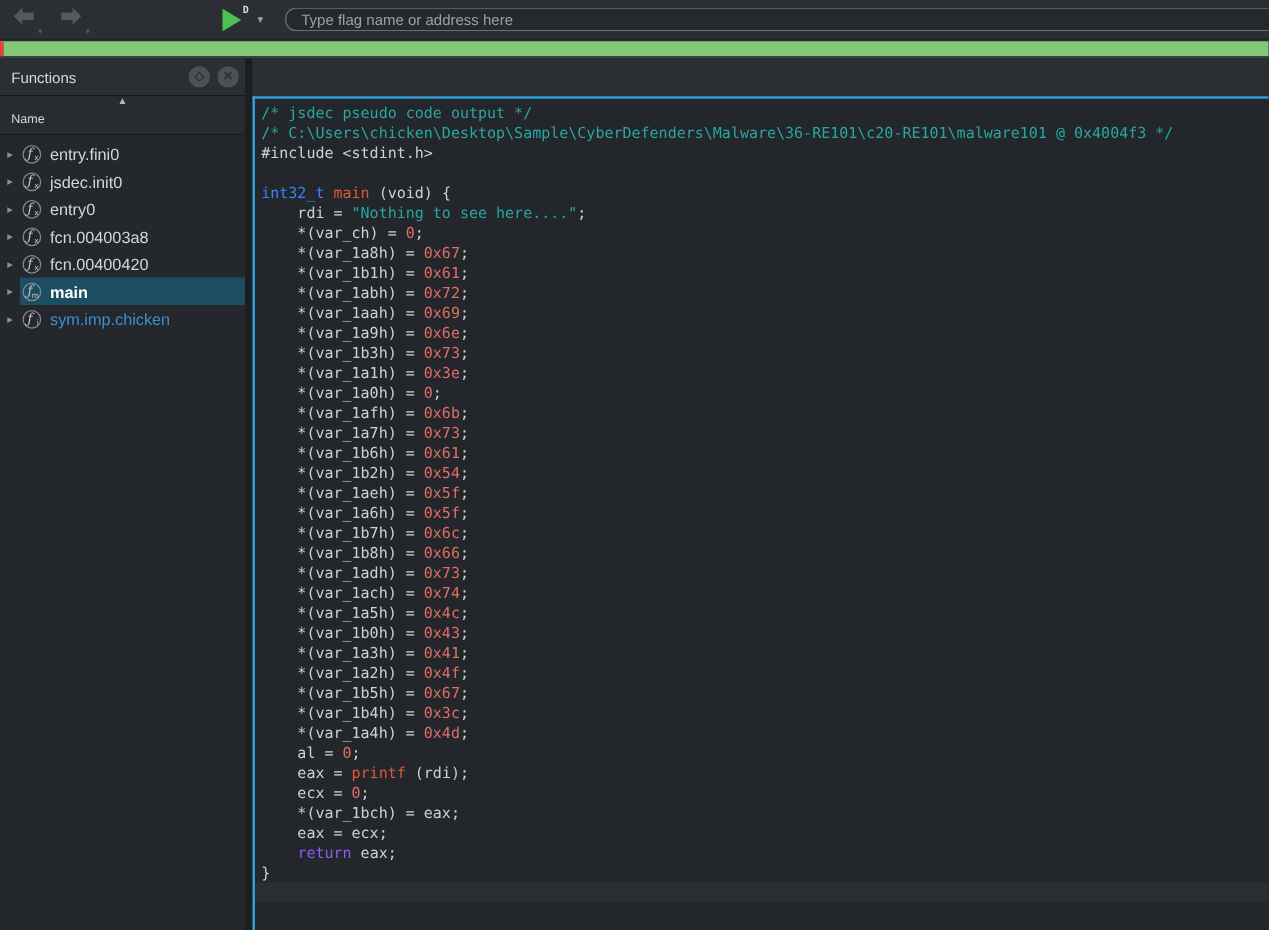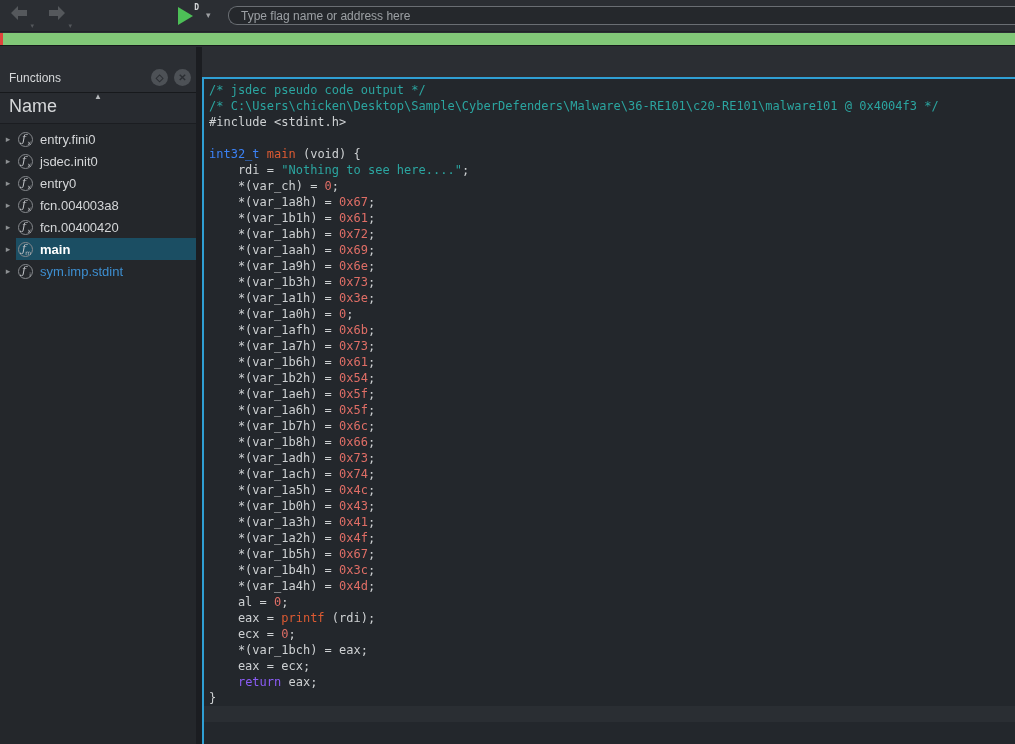--- a/index.html
+++ b/index.html
@@ -55,21 +55,21 @@
   
   .seekbar {
     position: absolute; top: 33px; left: 0; right: 0; height: 13px;
     background: #82c878; border-bottom: 1px solid #17191c; cursor: pointer;
   }
   .seek-red { position: absolute; left: 0; top: 0; width: 3px; height: 100%; background: #e0433c; }
 
   
   .main { position: absolute; top: 47px; left: 0; right: 0; bottom: 0; }
   .left-panel {
-    position: absolute; left: 0; top: 16px; width: 196px; bottom: 0;
+    position: absolute; left: 0; top: 0; width: 196px; bottom: 0;
     background: #24272b;
   }
   .splitter {
     position: absolute; left: 196px; top: 0; width: 6px; bottom: 0;
     background: #1b1d21; cursor: col-resize;
   }
   .right-panel {
     position: absolute; left: 202px; top: 0; right: 0; bottom: 0;
     background: #2b2e33;
   }
@@ -87,21 +87,21 @@
     font-size: 10px; line-height: 17px; text-align: center; cursor: pointer;
     font-weight: bold;
   }
 
   
   .col-header {
     height: 31px; background: #282b30; border-bottom: 1px solid #1b1d21;
     position: relative; cursor: pointer;
   }
   .col-header .label {
-    position: absolute; left: 9px; bottom: 6px; font-size: 18px; color: #d6d8da;
+    position: absolute; left: 9px; bottom: 6px; font-size: 10px; color: #d6d8da;
   }
   .col-header .sort-arrow {
     position: absolute; left: 50%; top: -1px; transform: translateX(-50%);
     font-size: 8px; color: #b5b8bb;
   }
   .fn-list { padding-top: 4px; }
   .fn-row {
     height: 22px; display: flex; align-items: center; cursor: pointer;
     position: relative; font-size: 13px; color: #d4d6d8;
   }
@@ -253,21 +253,21 @@
               <span class="fn-label">main</span>
             </span>
           </div>
           <div class="fn-row import">
             <span class="branch">▸</span>
             <span class="row-body">
               <span class="fn-icon">
                 <span class="f">ƒ</span>
                 <span class="sub">i</span>
               </span>
-              <span class="fn-label">sym.imp.stdint</span>
+              <span class="fn-label">sym.imp.chicken</span>
             </span>
           </div>
         </div>
     </div>
 
     <div class="splitter"></div>
 
     <div class="right-panel">
       <div class="code-area" id="codeArea"><div class="code-line"><span class="seg-comment">/* jsdec pseudo code output */</span></div><div class="code-line"><span class="seg-comment">/* C:\Users\chicken\Desktop\Sample\CyberDefenders\Malware\36-RE101\c20-RE101\malware101 @ 0x4004f3 */</span></div><div class="code-line"><span class="seg-plain">#include &lt;stdint.h&gt;</span></div><div class="code-line"></div><div class="code-line"><span class="seg-type">int32_t</span><span class="seg-plain"> </span><span class="seg-func">main</span><span class="seg-plain"> (void) {</span></div><div class="code-line"><span class="seg-plain">    rdi = </span><span class="seg-string">"Nothing to see here...."</span><span class="seg-plain">;</span></div><div class="code-line"><span class="seg-plain">    *(var_ch) = </span><span class="seg-num">0</span><span class="seg-plain">;</span></div><div class="code-line"><span class="seg-plain">    *(var_1a8h) = </span><span class="seg-num">0x67</span><span class="seg-plain">;</span></div><div class="code-line"><span class="seg-plain">    *(var_1b1h) = </span><span class="seg-num">0x61</span><span class="seg-plain">;</span></div><div class="code-line"><span class="seg-plain">    *(var_1abh) = </span><span class="seg-num">0x72</span><span class="seg-plain">;</span></div><div class="code-line"><span class="seg-plain">    *(var_1aah) = </span><span class="seg-num">0x69</span><span class="seg-plain">;</span></div><div class="code-line"><span class="seg-plain">    *(var_1a9h) = </span><span class="seg-num">0x6e</span><span class="seg-plain">;</span></div><div class="code-line"><span class="seg-plain">    *(var_1b3h) = </span><span class="seg-num">0x73</span><span class="seg-plain">;</span></div><div class="code-line"><span class="seg-plain">    *(var_1a1h) = </span><span class="seg-num">0x3e</span><span class="seg-plain">;</span></div><div class="code-line"><span class="seg-plain">    *(var_1a0h) = </span><span class="seg-num">0</span><span class="seg-plain">;</span></div><div class="code-line"><span class="seg-plain">    *(var_1afh) = </span><span class="seg-num">0x6b</span><span class="seg-plain">;</span></div><div class="code-line"><span class="seg-plain">    *(var_1a7h) = </span><span class="seg-num">0x73</span><span class="seg-plain">;</span></div><div class="code-line"><span class="seg-plain">    *(var_1b6h) = </span><span class="seg-num">0x61</span><span class="seg-plain">;</span></div><div class="code-line"><span class="seg-plain">    *(var_1b2h) = </span><span class="seg-num">0x54</span><span class="seg-plain">;</span></div><div class="code-line"><span class="seg-plain">    *(var_1aeh) = </span><span class="seg-num">0x5f</span><span class="seg-plain">;</span></div><div class="code-line"><span class="seg-plain">    *(var_1a6h) = </span><span class="seg-num">0x5f</span><span class="seg-plain">;</span></div><div class="code-line"><span class="seg-plain">    *(var_1b7h) = </span><span class="seg-num">0x6c</span><span class="seg-plain">;</span></div><div class="code-line"><span class="seg-plain">    *(var_1b8h) = </span><span class="seg-num">0x66</span><span class="seg-plain">;</span></div><div class="code-line"><span class="seg-plain">    *(var_1adh) = </span><span class="seg-num">0x73</span><span class="seg-plain">;</span></div><div class="code-line"><span class="seg-plain">    *(var_1ach) = </span><span class="seg-num">0x74</span><span class="seg-plain">;</span></div><div class="code-line"><span class="seg-plain">    *(var_1a5h) = </span><span class="seg-num">0x4c</span><span class="seg-plain">;</span></div><div class="code-line"><span class="seg-plain">    *(var_1b0h) = </span><span class="seg-num">0x43</span><span class="seg-plain">;</span></div><div class="code-line"><span class="seg-plain">    *(var_1a3h) = </span><span class="seg-num">0x41</span><span class="seg-plain">;</span></div><div class="code-line"><span class="seg-plain">    *(var_1a2h) = </span><span class="seg-num">0x4f</span><span class="seg-plain">;</span></div><div class="code-line"><span class="seg-plain">    *(var_1b5h) = </span><span class="seg-num">0x67</span><span class="seg-plain">;</span></div><div class="code-line"><span class="seg-plain">    *(var_1b4h) = </span><span class="seg-num">0x3c</span><span class="seg-plain">;</span></div><div class="code-line"><span class="seg-plain">    *(var_1a4h) = </span><span class="seg-num">0x4d</span><span class="seg-plain">;</span></div><div class="code-line"><span class="seg-plain">    al = </span><span class="seg-num">0</span><span class="seg-plain">;</span></div><div class="code-line"><span class="seg-plain">    eax = </span><span class="seg-func">printf</span><span class="seg-plain"> (rdi);</span></div><div class="code-line"><span class="seg-plain">    ecx = </span><span class="seg-num">0</span><span class="seg-plain">;</span></div><div class="code-line"><span class="seg-plain">    *(var_1bch) = eax;</span></div><div class="code-line"><span class="seg-plain">    eax = ecx;</span></div><div class="code-line"><span class="seg-plain">    </span><span class="seg-keyword">return</span><span class="seg-plain"> eax;</span></div><div class="code-line"><span class="seg-plain">}</span></div><div class="code-line hl"></div></div>
     </div>

